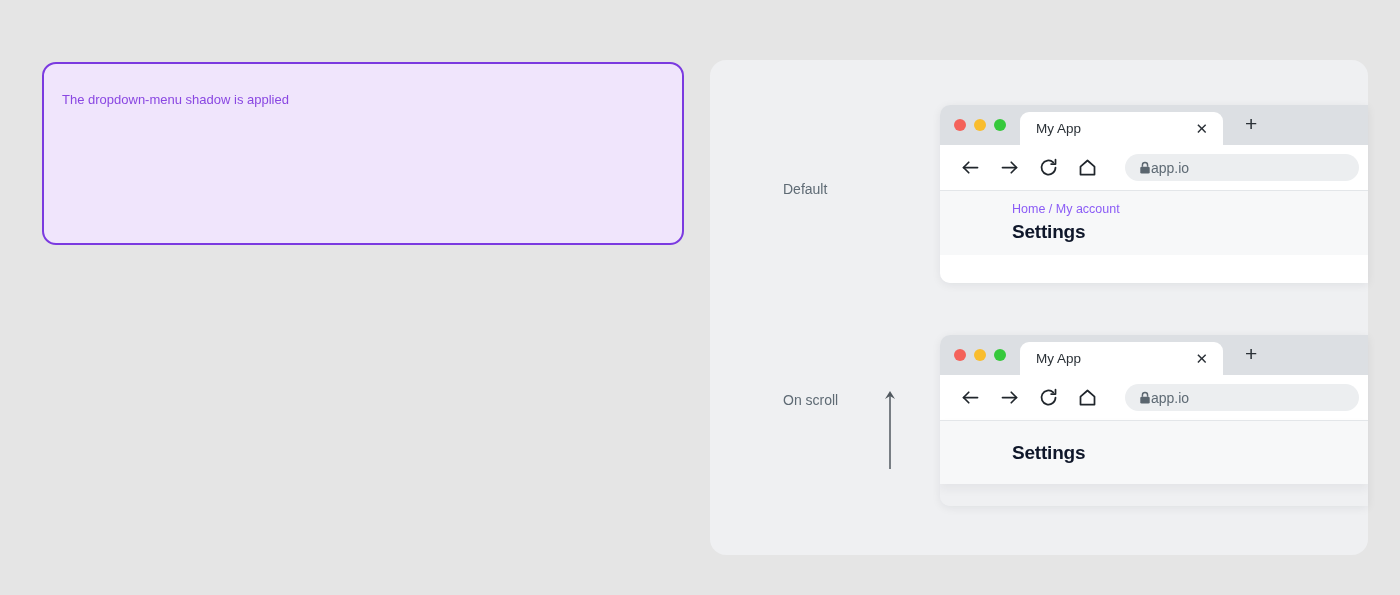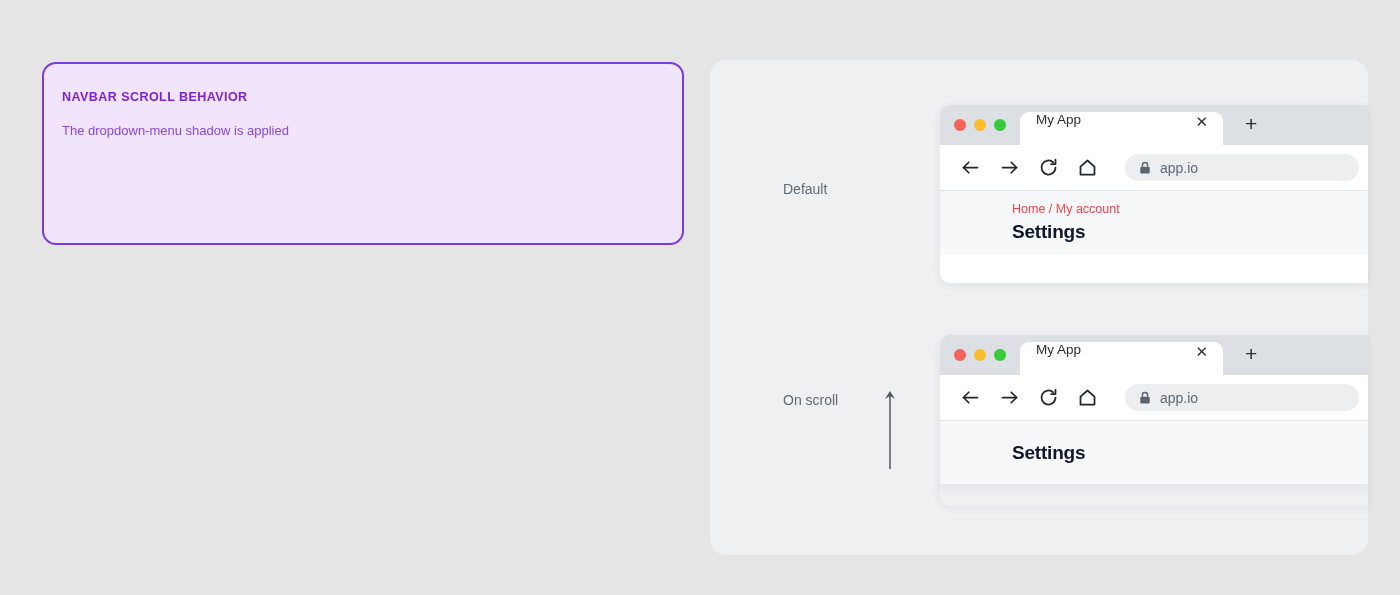--- a/index.html
+++ b/index.html
@@ -104,21 +104,21 @@
   .dot-red    { background: #f4625a; }
   .dot-yellow { background: #f9bd2e; }
   .dot-green  { background: #36c93c; }
 
   .tab {
     height: 33px;
     width: 203px;
     background: #ffffff;
     border-radius: 9px 9px 0 0;
     display: flex;
-    align-items: flex-start;
+    align-items: center;
     padding: 0 12px 0 16px;
   }
   .tab-title {
     flex: 1;
     font-size: 13.5px;
     color: #2b3137;
   }
   .tab-close {
     font-size: 15px;
     color: #2b3137;
@@ -148,21 +148,20 @@
     color: #20262c;
     flex: none;
   }
   .omnibox {
     flex: 1;
     height: 27px;
     background: #eceef0;
     border-radius: 14px;
     display: flex;
     align-items: center;
-    gap: 9px;
     padding: 8px 14px;
     margin-left: 9px;
     margin-right: 9px;
   }
   .lock-icon { width: 12px; height: 14px; flex: none; color: #5b666f; }
   .omnibox-url { font-size: 14px; color: #5e6a74; }
 
   
   .appbar {
     background: #f7f8f9;
@@ -173,40 +172,39 @@
     height: 64px;
     padding: 0 0 0 72px;
     display: flex;
     align-items: center;
     box-shadow: 0 5px 9px rgba(30,40,55,0.055);
     position: relative;
     z-index: 2;
   }
   .breadcrumb {
     font-size: 12.5px;
-    color: #ef4444;
+    color: #8b5cf6;
     margin-bottom: 5px;
   }
   .page-title {
     font-size: 19px;
     font-weight: bold;
     color: #0f172a;
     letter-spacing: -0.2px;
   }
   .page-body {
     height: 28px;
     background: #ffffff;
   }
   .page-body-onscroll { height: 22px; background: #eff0f2; }
 </style>
 </head>
 <body>
 
 <div class="callout">
-  <div class="callout-title">NAVBAR SCROLL BEHAVIOR</div>
   <div class="callout-body">
     <div>The dropdown-menu shadow is applied</div>
   </div>
 </div>
 
 <div class="panel"></div>
 
 <div class="row-label label-default">Default</div>
 <div class="row-label label-onscroll">On scroll</div>
 

